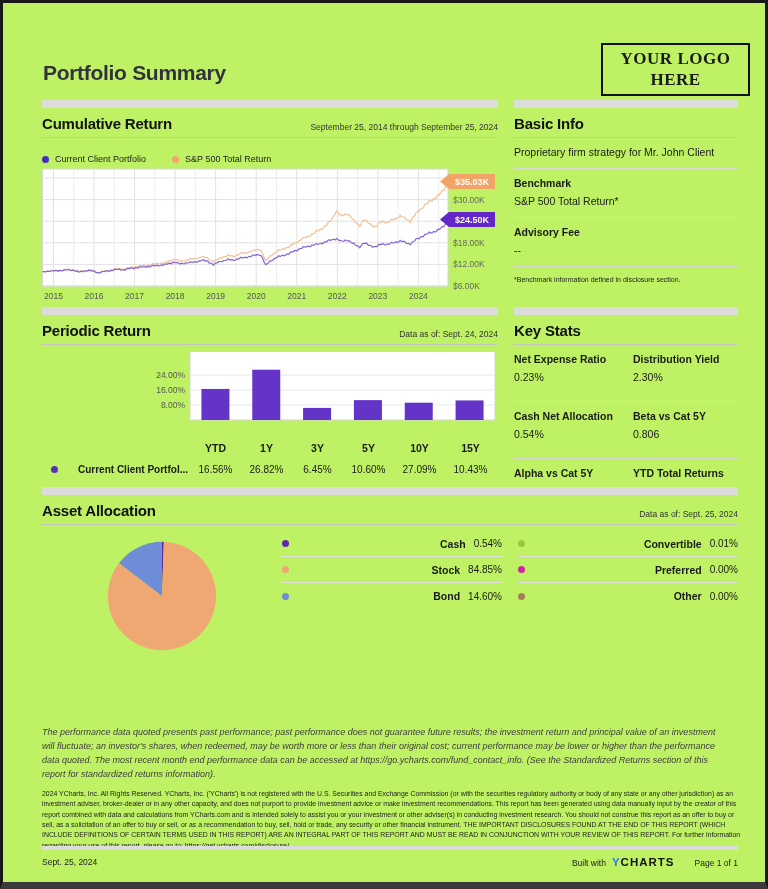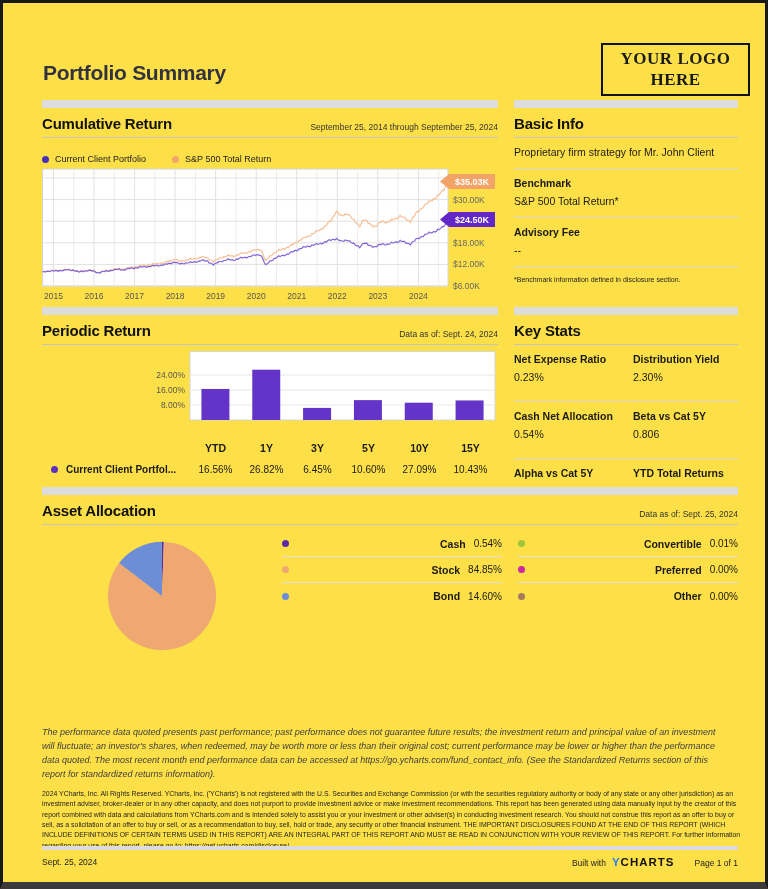--- a/index.html
+++ b/index.html
@@ -1,17 +1,17 @@
 <!DOCTYPE html>
 <html><head>
 <meta charset="utf-8">
 <style>
   * { box-sizing: border-box; margin: 0; padding: 0; }
   body { width: 768px; height: 889px; background: #efefef; font-family: "Liberation Sans", sans-serif; }
-  .sheet { position: relative; width: 768px; height: 889px; background: #fde047; border: 3px solid #181818;
+  .sheet { position: relative; width: 768px; height: 889px; background: #bef264; border: 3px solid #181818;
            border-bottom: 7px solid #3a3a3a; overflow: hidden; color: #1a1a1a; }
   .page-title { position: absolute; left: 40px; top: 58px; font-size: 21px; font-weight: bold; color: #32323e; letter-spacing: -0.3px; }
   .logo-box { position: absolute; left: 598px; top: 40px; width: 149px; height: 53px; border: 2px solid #111;
               display: flex; flex-direction: column; justify-content: center; align-items: center;
               font-family: "Liberation Serif", serif; font-weight: bold; font-size: 17px; line-height: 1.2; letter-spacing: .5px; }
   .row { position: absolute; left: 39px; width: 696px; display: flex; gap: 16px; }
   .row1 { top: 97px; } .row2 { top: 304px; }
   .section-full { position: absolute; left: 39px; top: 484px; width: 696px; text-align: right; }
   .col-l { width: 456px; } .col-r { width: 224px; }
   .band { height: 8px; background: #dcdcdc; margin-bottom: 7px; }
@@ -29,21 +29,21 @@
   .bi-foot { font-size: 7px; color: #222; margin-top: 9px; }
   
   .ks-row { display: grid; grid-template-columns: 1fr 1fr; column-gap: 14px; padding: 8px 0 18px; border-bottom: 1px solid #d9d9d9; }
   .ks-row.last { border-bottom: none; }
   .ks-label { font-weight: bold; font-size: 10.5px; margin-bottom: 6px; }
   .ks-value { font-size: 10.5px; }
   
   .pr-cats { display: flex; margin-left: 148px; width: 306px; font-weight: bold; font-size: 10.5px; margin-top: 9px; }
   .pr-cats span { flex: 1; text-align: center; }
   .pr-vals-row { display: flex; align-items: center; margin-top: 10px; font-size: 10px; }
-  .pr-leg { width: 148px; display: flex; align-items: center; gap: 8px; font-weight: bold; font-size: 10px; padding-left: 9px; }
+  .pr-leg { width: 148px; display: flex; align-items: center; gap: 20px; font-weight: bold; font-size: 10px; padding-left: 9px; }
   .pr-vals { display: flex; width: 306px; }
   .pr-vals span { flex: 1; text-align: center; }
   
   .alloc-body { display: flex; margin-top: 6px; }
   .pie-wrap { width: 240px; display: flex; justify-content: center; padding-top: 8px; }
   .alloc-legend { flex: 1; display: flex; gap: 16px; }
   .alloc-col { flex: 1; }
   .al-row { display: flex; align-items: center; gap: 8px; height: 26px; border-bottom: 1px solid #e0e0e0; font-size: 10.5px; }
   .al-row.last { border-bottom: none; }
   .al-label { font-weight: bold; flex: 1; }

